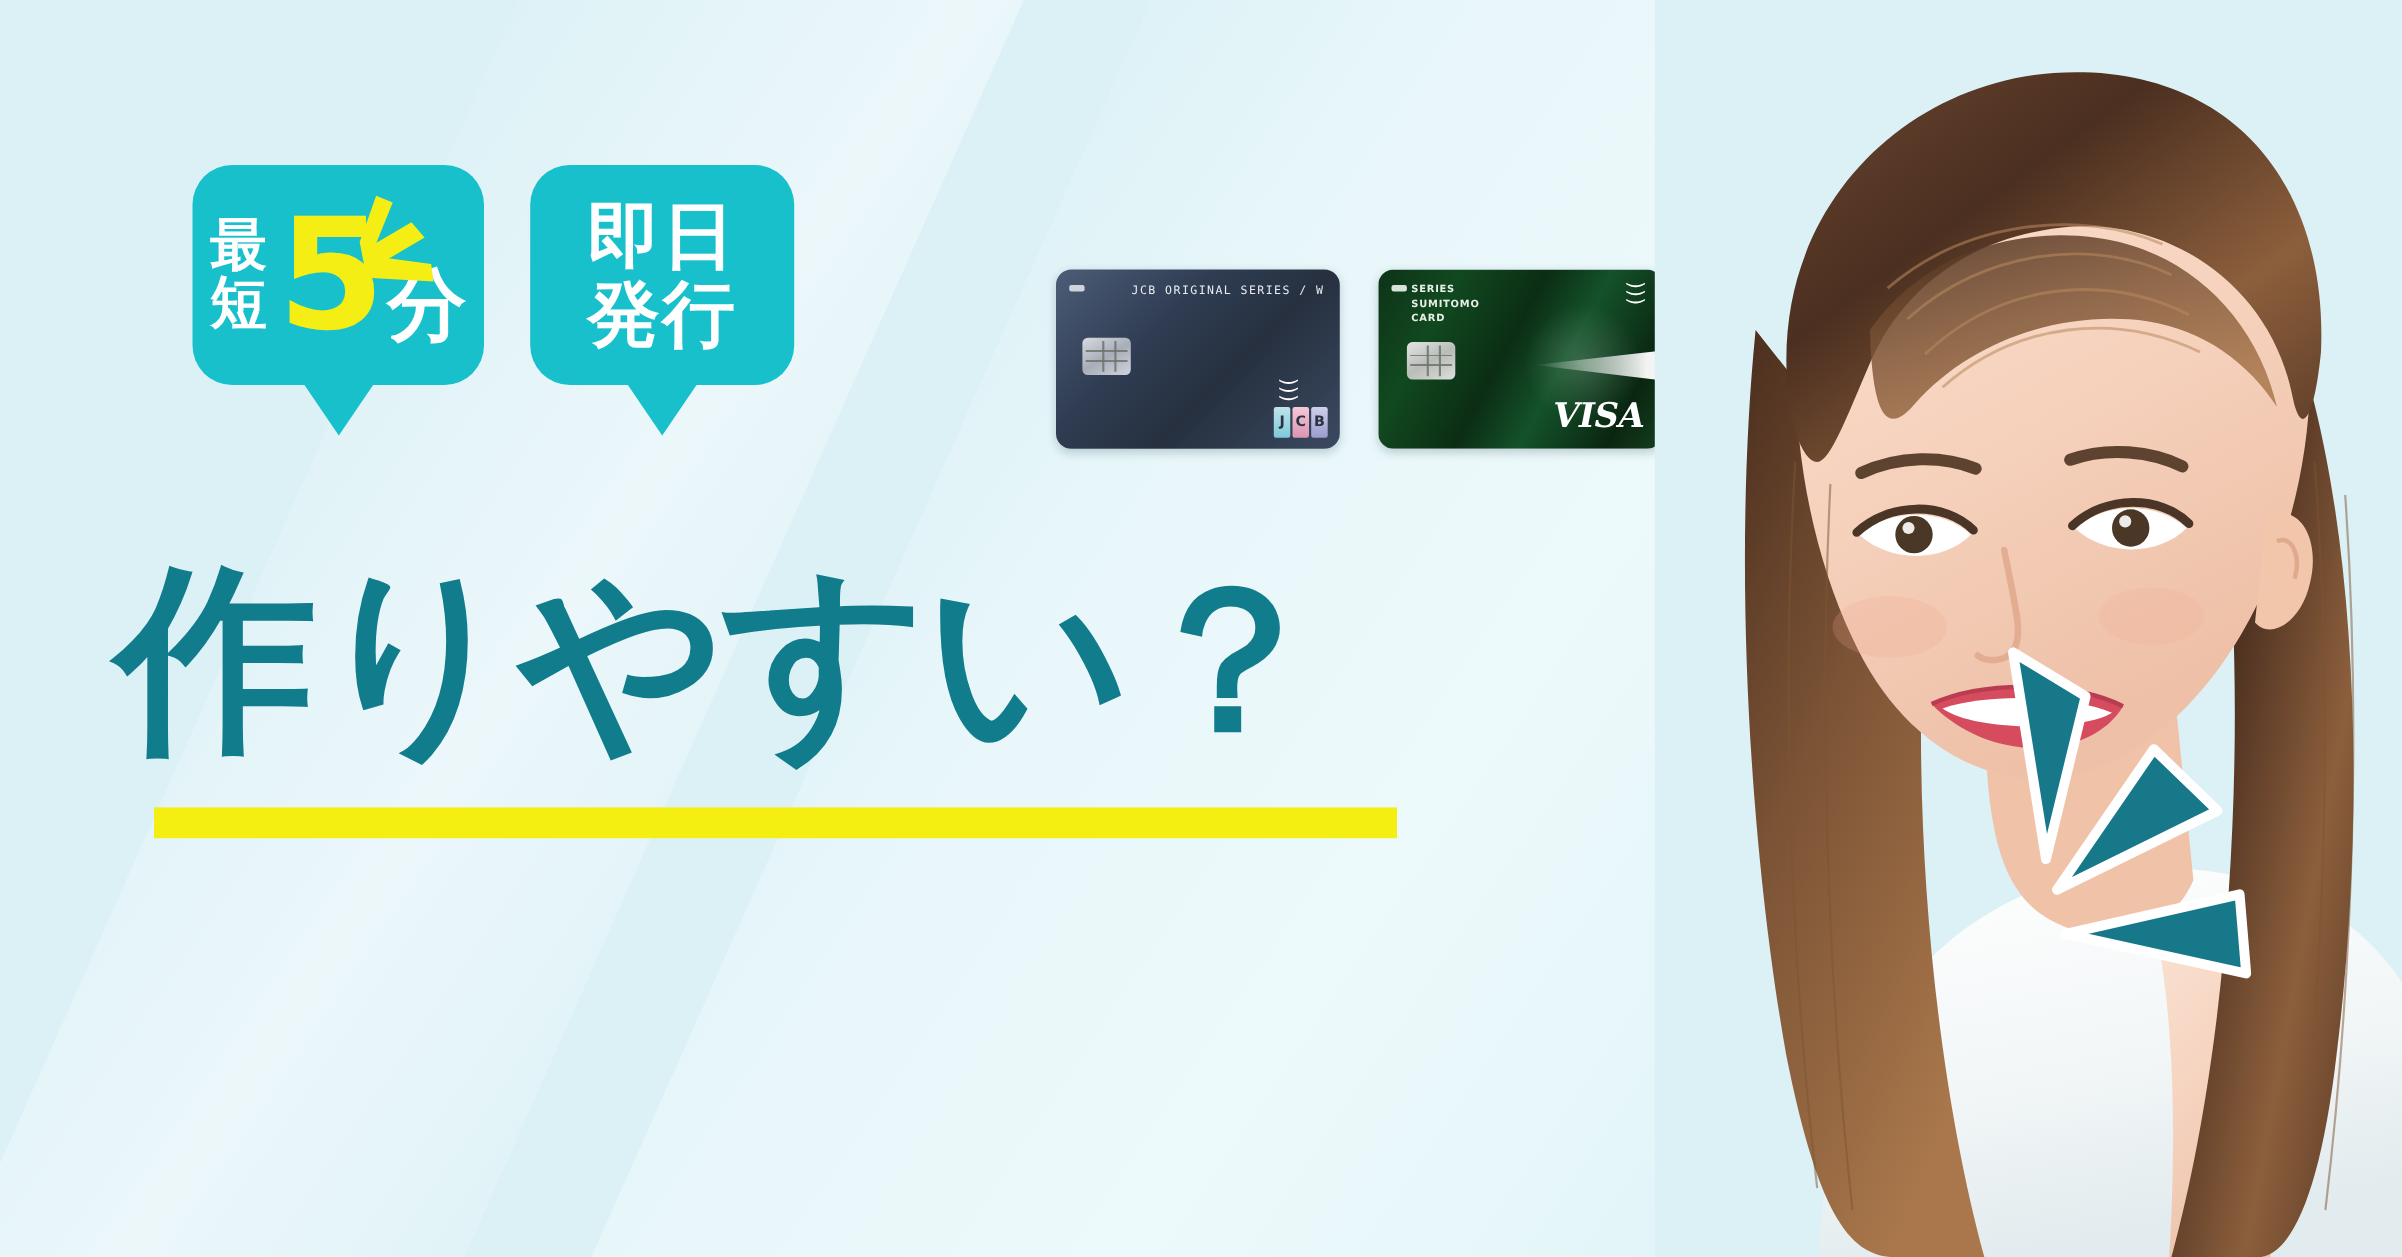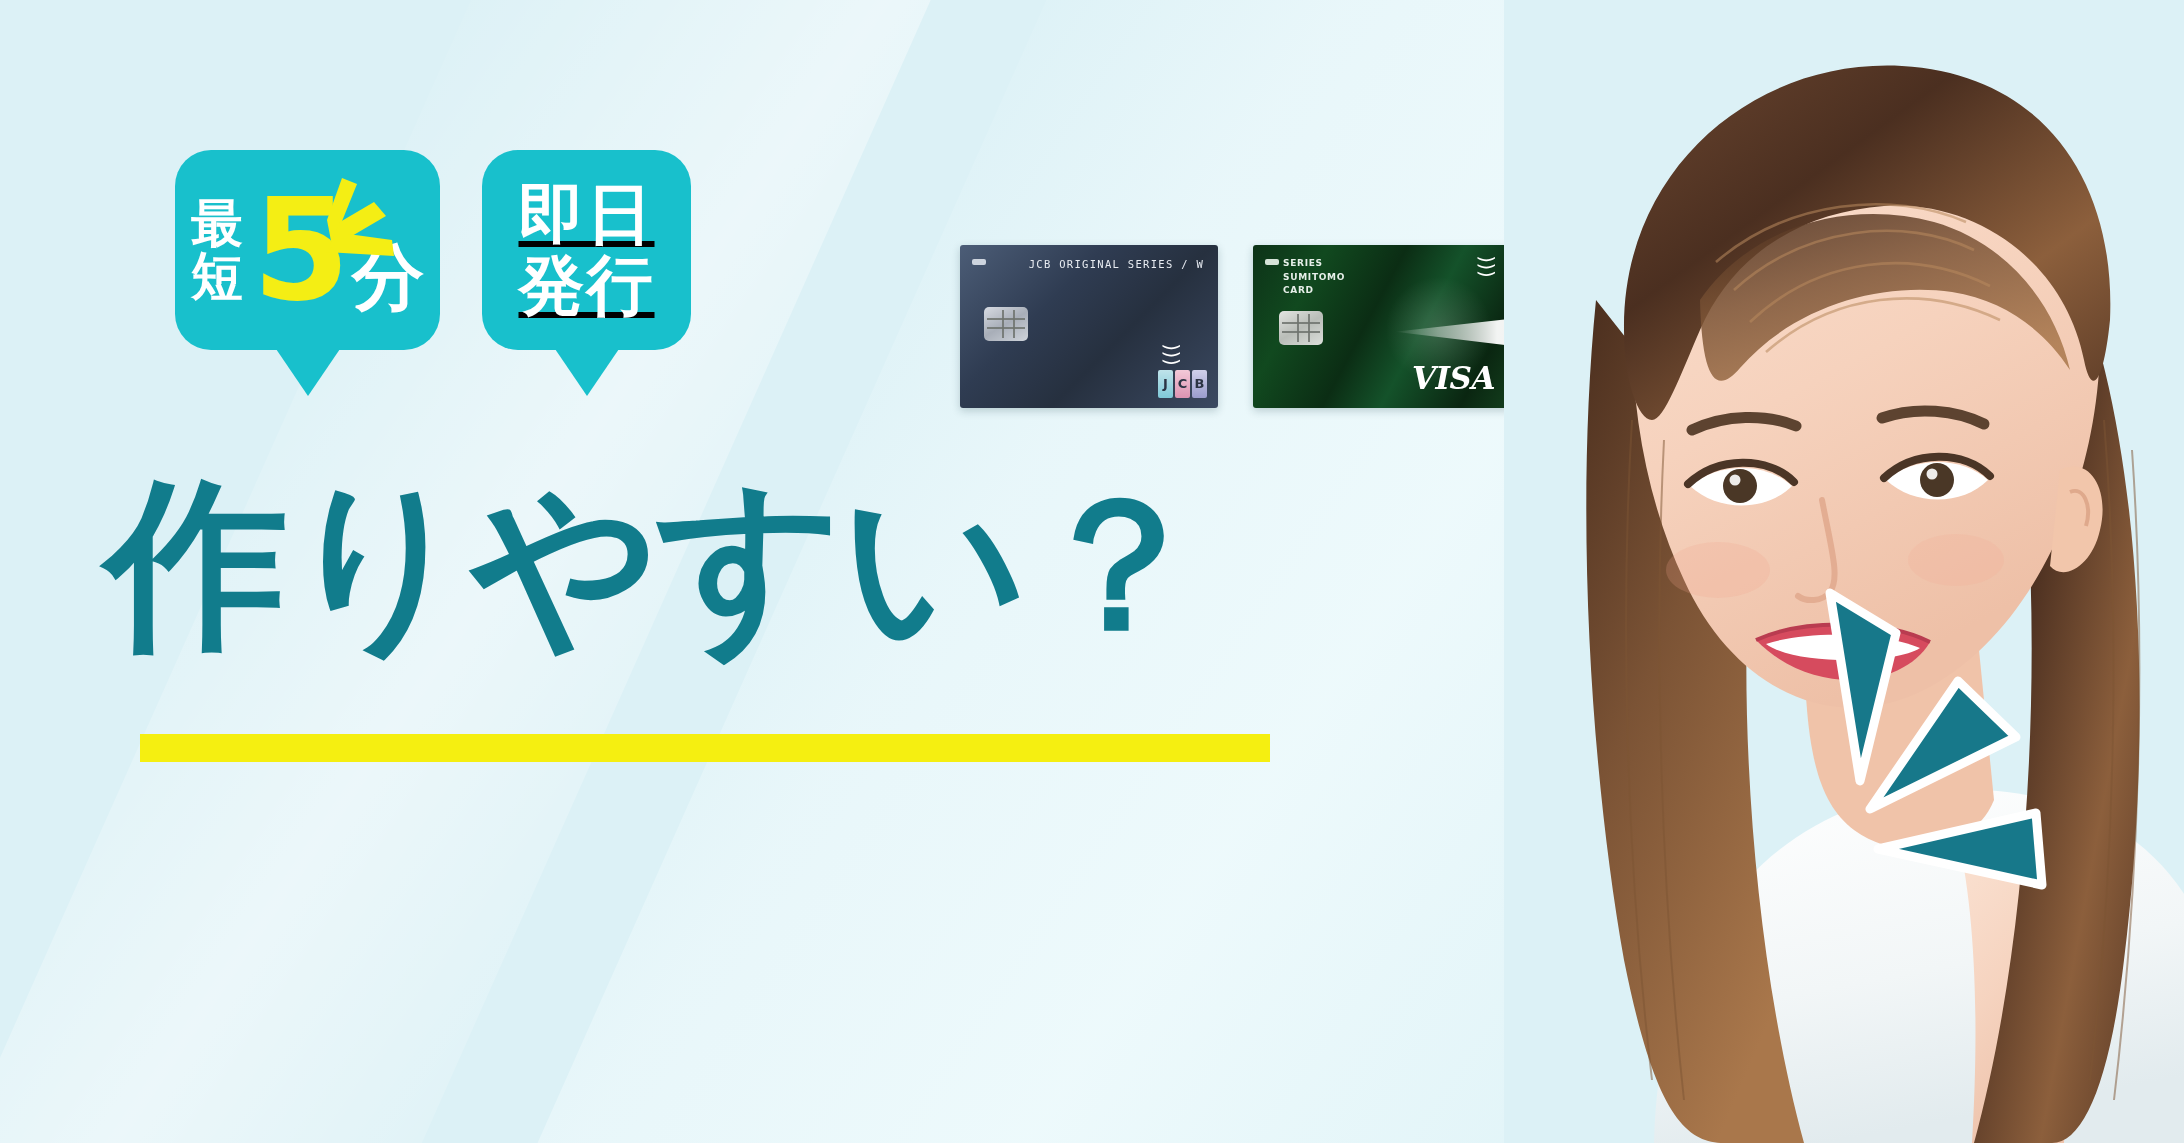--- a/index.html
+++ b/index.html
@@ -61,21 +61,21 @@
     content:"";
     position:absolute;
     bottom:-46px; left:50%;
     margin-left:-34px;
     width:0; height:0;
     border-left:34px solid transparent;
     border-right:34px solid transparent;
     border-top:50px solid #18c0cc;
   }
   .badge-1 { width:265px; height:200px; padding:0 16px; }
-  .badge-2 { width:209px; height:200px;text-decoration:underline; }
+  .badge-2 { width:240px; height:200px; }
 
   .badge-inner { display:flex; align-items:center; justify-content:center; }
 
   .stack2 {
     display:flex; flex-direction:column;
     justify-content:center;
     color:#ffffff;
     font-size:52px;
     font-weight:700;
     line-height:1.02;
@@ -106,21 +106,21 @@
     letter-spacing:2px;
   }
 
   
   .sparkle { position:absolute; top:22px; right:22px; width:110px; height:110px; }
 
   
   .cards { position:absolute; top:245px; left:960px; display:flex; gap:35px; }
   .card {
     width:258px; height:163px;
-    border-radius:3px;
+    border-radius:14px;
     position:relative;
     overflow:hidden;
     box-shadow:0 3px 9px rgba(20,60,70,.22);
   }
   .card-jcb {
     background:linear-gradient(135deg,#4c5d77 0%,#2f3c52 35%,#26303f 60%,#3b4961 100%);
   }
   .card-jcb .brandline {
     position:absolute; top:13px; right:14px;
     color:#e8ecf2; font-size:10.5px; letter-spacing:1.3px;
@@ -188,21 +188,21 @@
   .visa-logo {
     position:absolute; right:16px; bottom:12px;
     color:#ffffff; font-size:31px; font-weight:700;
     font-style:italic; letter-spacing:-.5px;
     font-family:"DejaVu Serif","Liberation Serif",serif;
   }
 
   
   .headline-1 {
     position:absolute;
-    top:473px; left:105px;
+    top:509px; left:105px;
     font-size:183px;
     font-weight:700;
     color:#117c8c;
     letter-spacing:-2px;
     line-height:1;
     white-space:nowrap;
     z-index:6;
   }
   .hl-underline {
     position:absolute;

